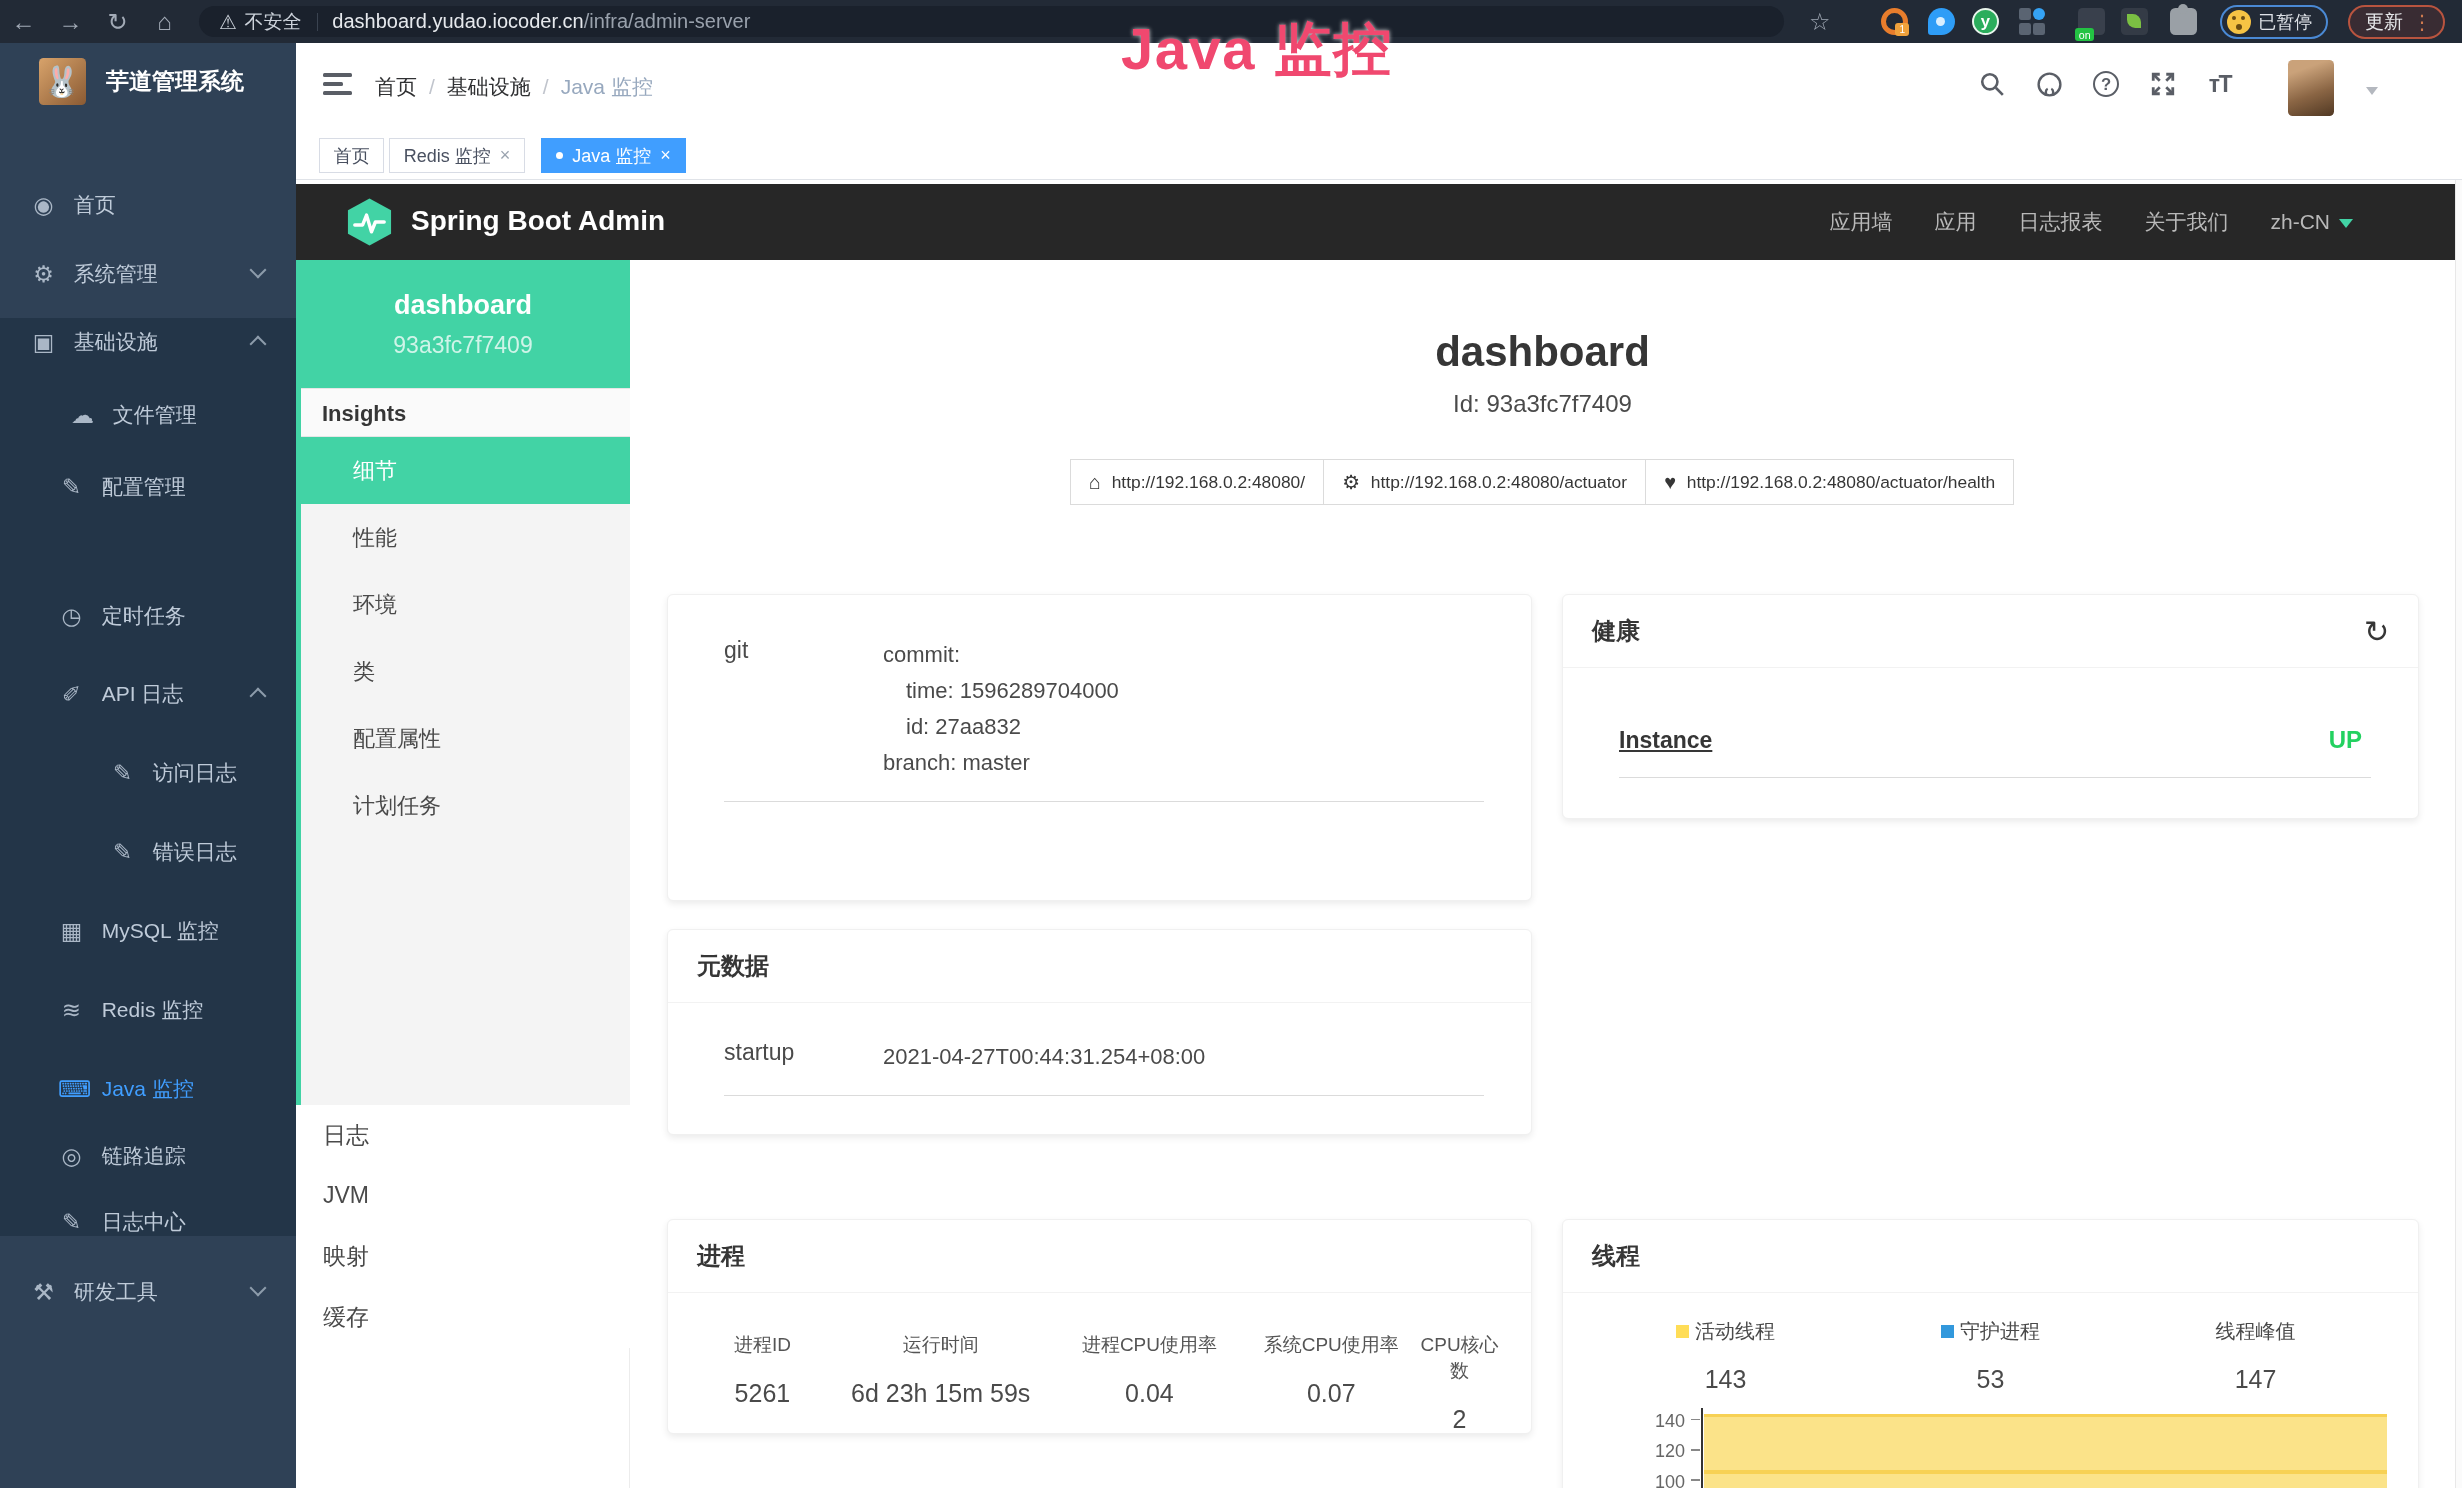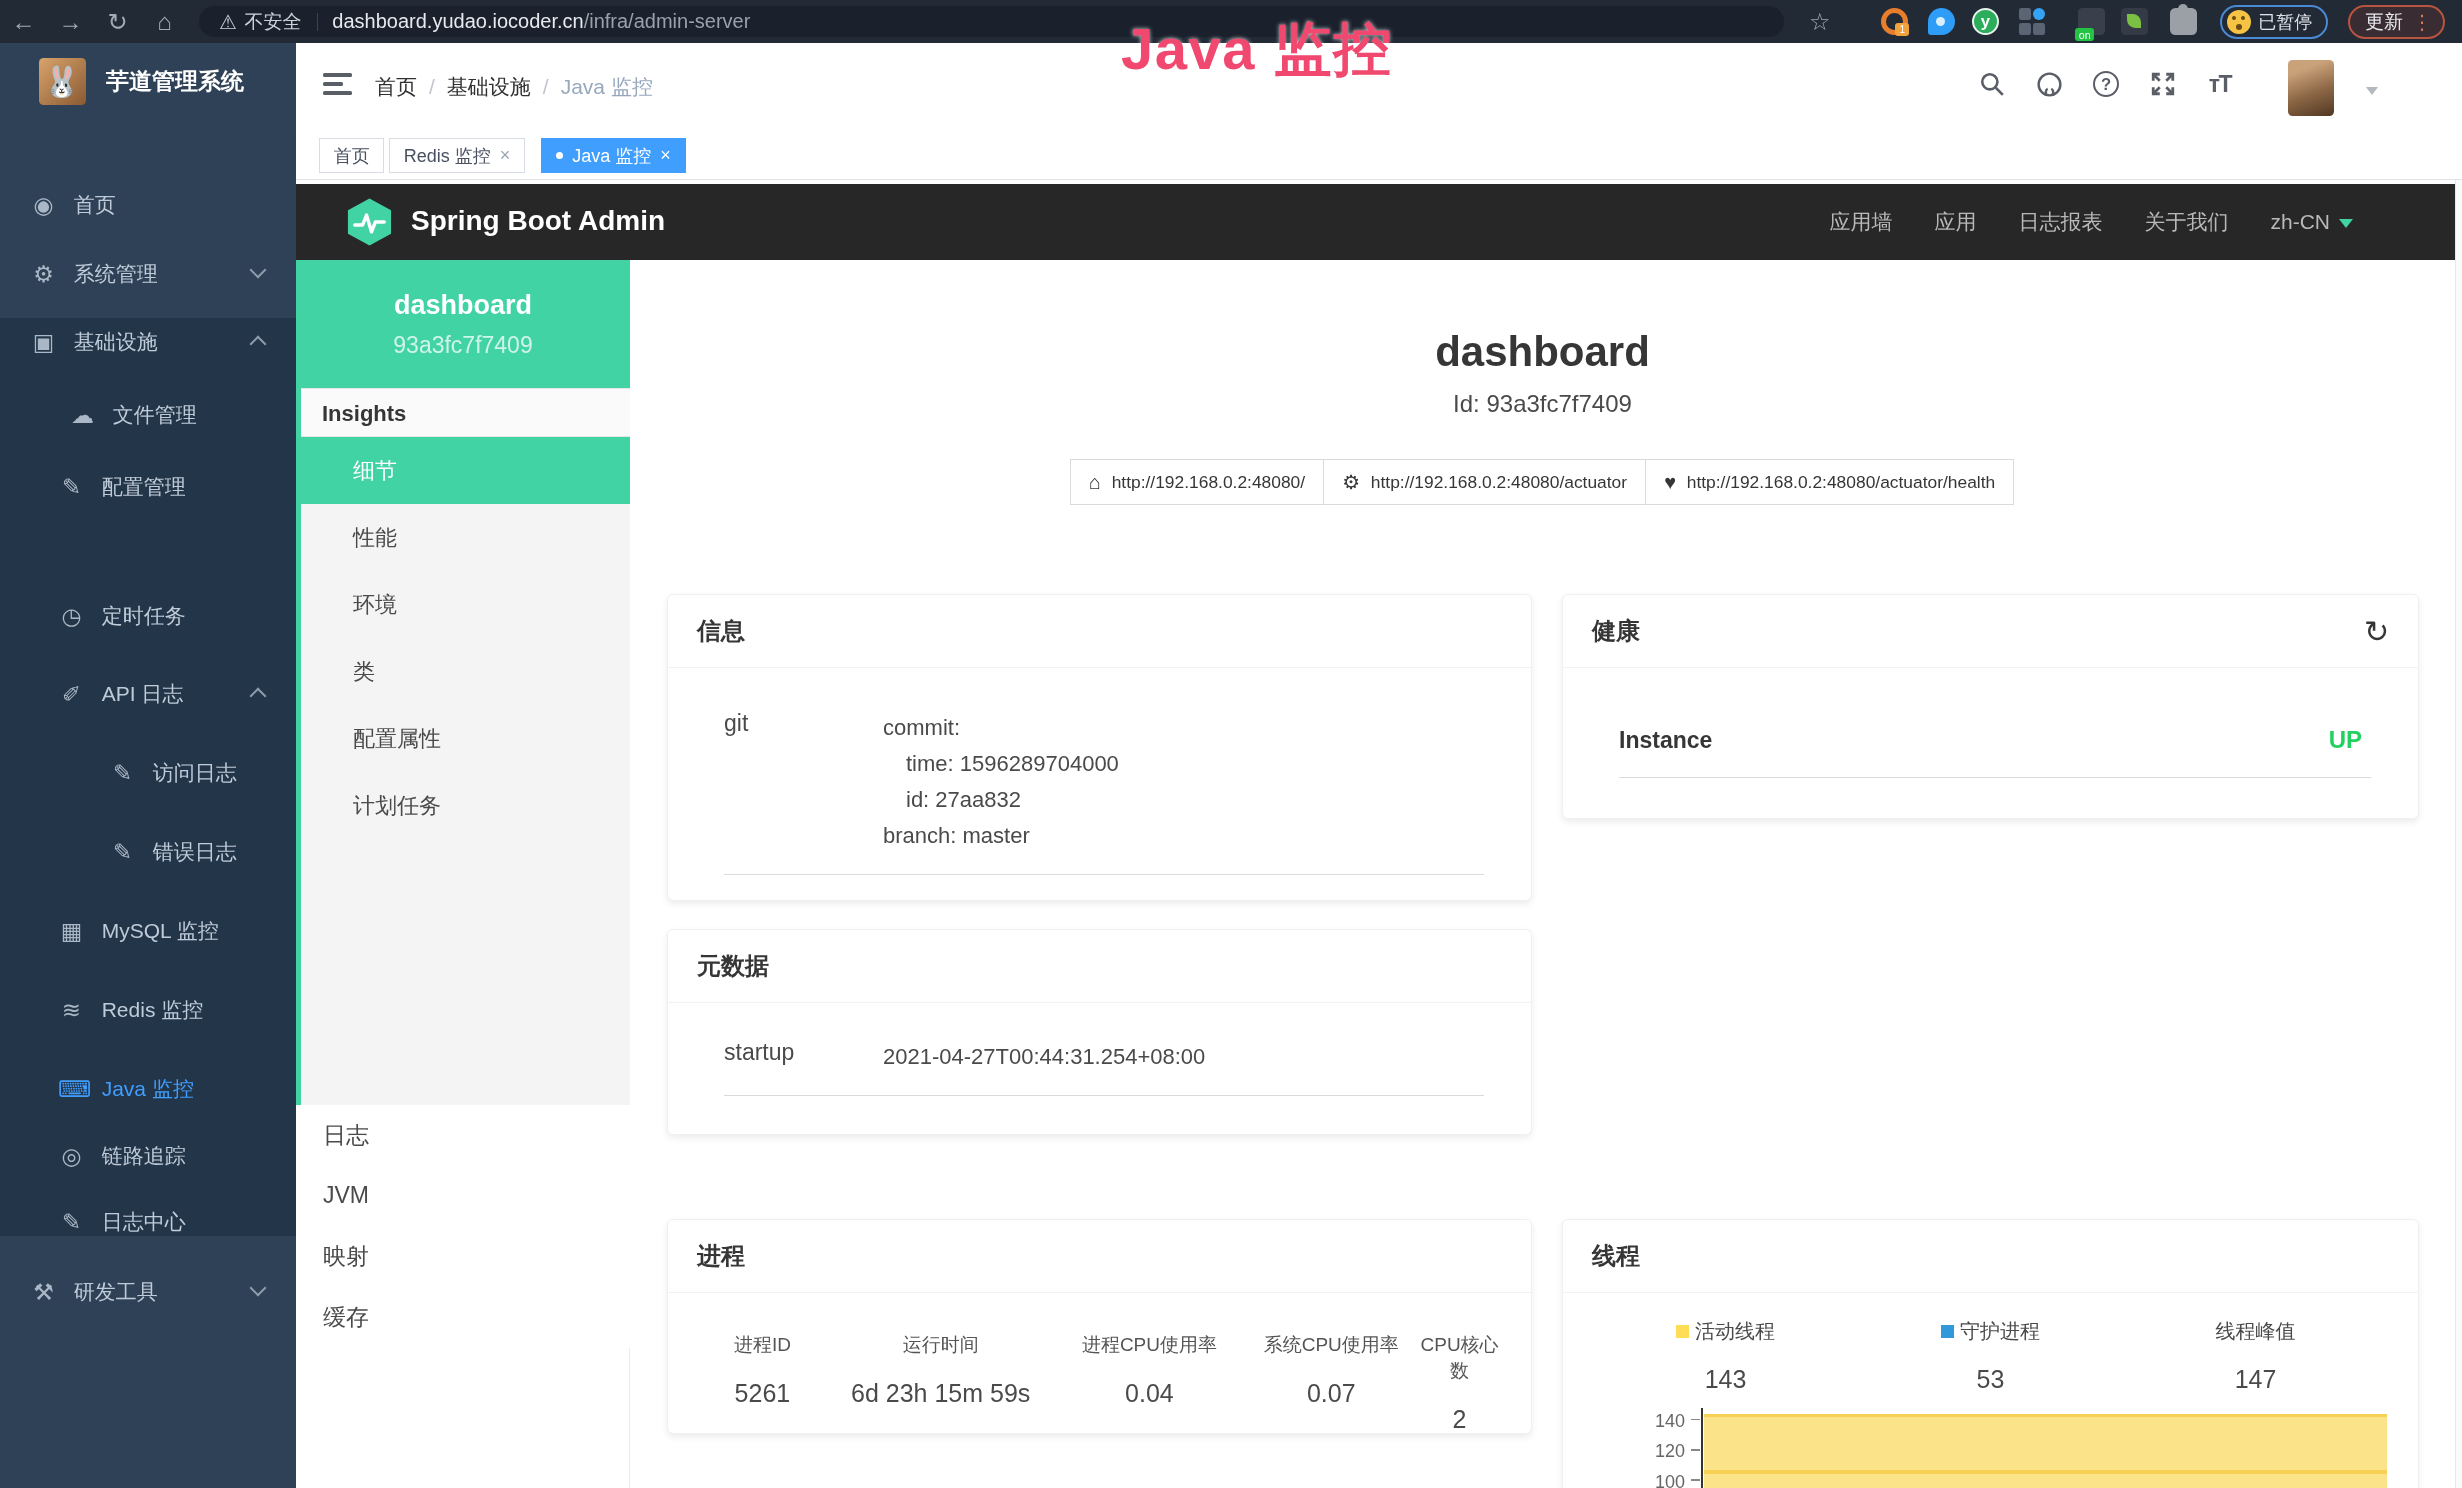--- a/index.html
+++ b/index.html
@@ -119,21 +119,21 @@
   .card-title { font-size:24px; font-weight:bold; color:#363636; }
   .hist-icon { font-size:30px; color:#363636; transform:scaleX(-1); cursor:pointer; }
 
   .kv-row { display:flex; padding:0 47px 0 56px; margin-top:42px; }
   .kv-label { flex:0 0 159px; font-size:23px; color:#4a4a4a; }
   .kv-value { flex:1; font-size:22px; color:#4a4a4a; line-height:36px; }
   .kv-ind { padding-left:23px; }
   .kv-div { border-bottom:1.5px solid #dbdbdb; margin:20px 47px 0 56px; }
 
   .health-row { display:flex; justify-content:space-between; padding:0 56px; margin-top:58px; align-items:center; }
-  .health-label { font-size:23px; font-weight:bold; color:#363636; }
+  .health-label { font-size:23px; font-weight:bold; color:#363636;text-decoration:underline; }
   .health-up { font-size:24px; font-weight:bold; color:#23d160; }
 
   .ptable { display:flex; padding:0 30px; margin-top:39px; }
   .pcol { text-align:center; }
   .pcol .ph { font-size:19px; color:#555; }
   .pcol .pv { font-size:25px; color:#4a4a4a; margin-top:21px; }
 
   .legend-row { display:flex; padding:0 30px; margin-top:25px; }
   .lcol { flex:1; text-align:center; }
   .lhead { font-size:20px; color:#4a4a4a; display:inline-flex; align-items:center; gap:6px; }
@@ -392,23 +392,20 @@
         <span class="cicon">⚙</span>
         <span>http://192.168.0.2:48080/actuator</span>
       </span>
       <span class="chip">
         <span class="cicon">♥</span>
         <span>http://192.168.0.2:48080/actuator/health</span>
       </span>
     </div>
 
     <div class="card" style="left:37px; top:334px; width:865px; height:307px;">
-      <div class="card-head">
-          <span class="card-title">信息</span>
-        </div>
       <div class="kv-row">
         <span class="kv-label">git</span>
         <span class="kv-value">
           <div>commit:</div>
           <div class="kv-ind">time: 1596289704000</div>
           <div class="kv-ind">id: 27aa832</div>
           <div>branch: master</div>
         </span>
       </div>
       <div class="kv-div"></div>

